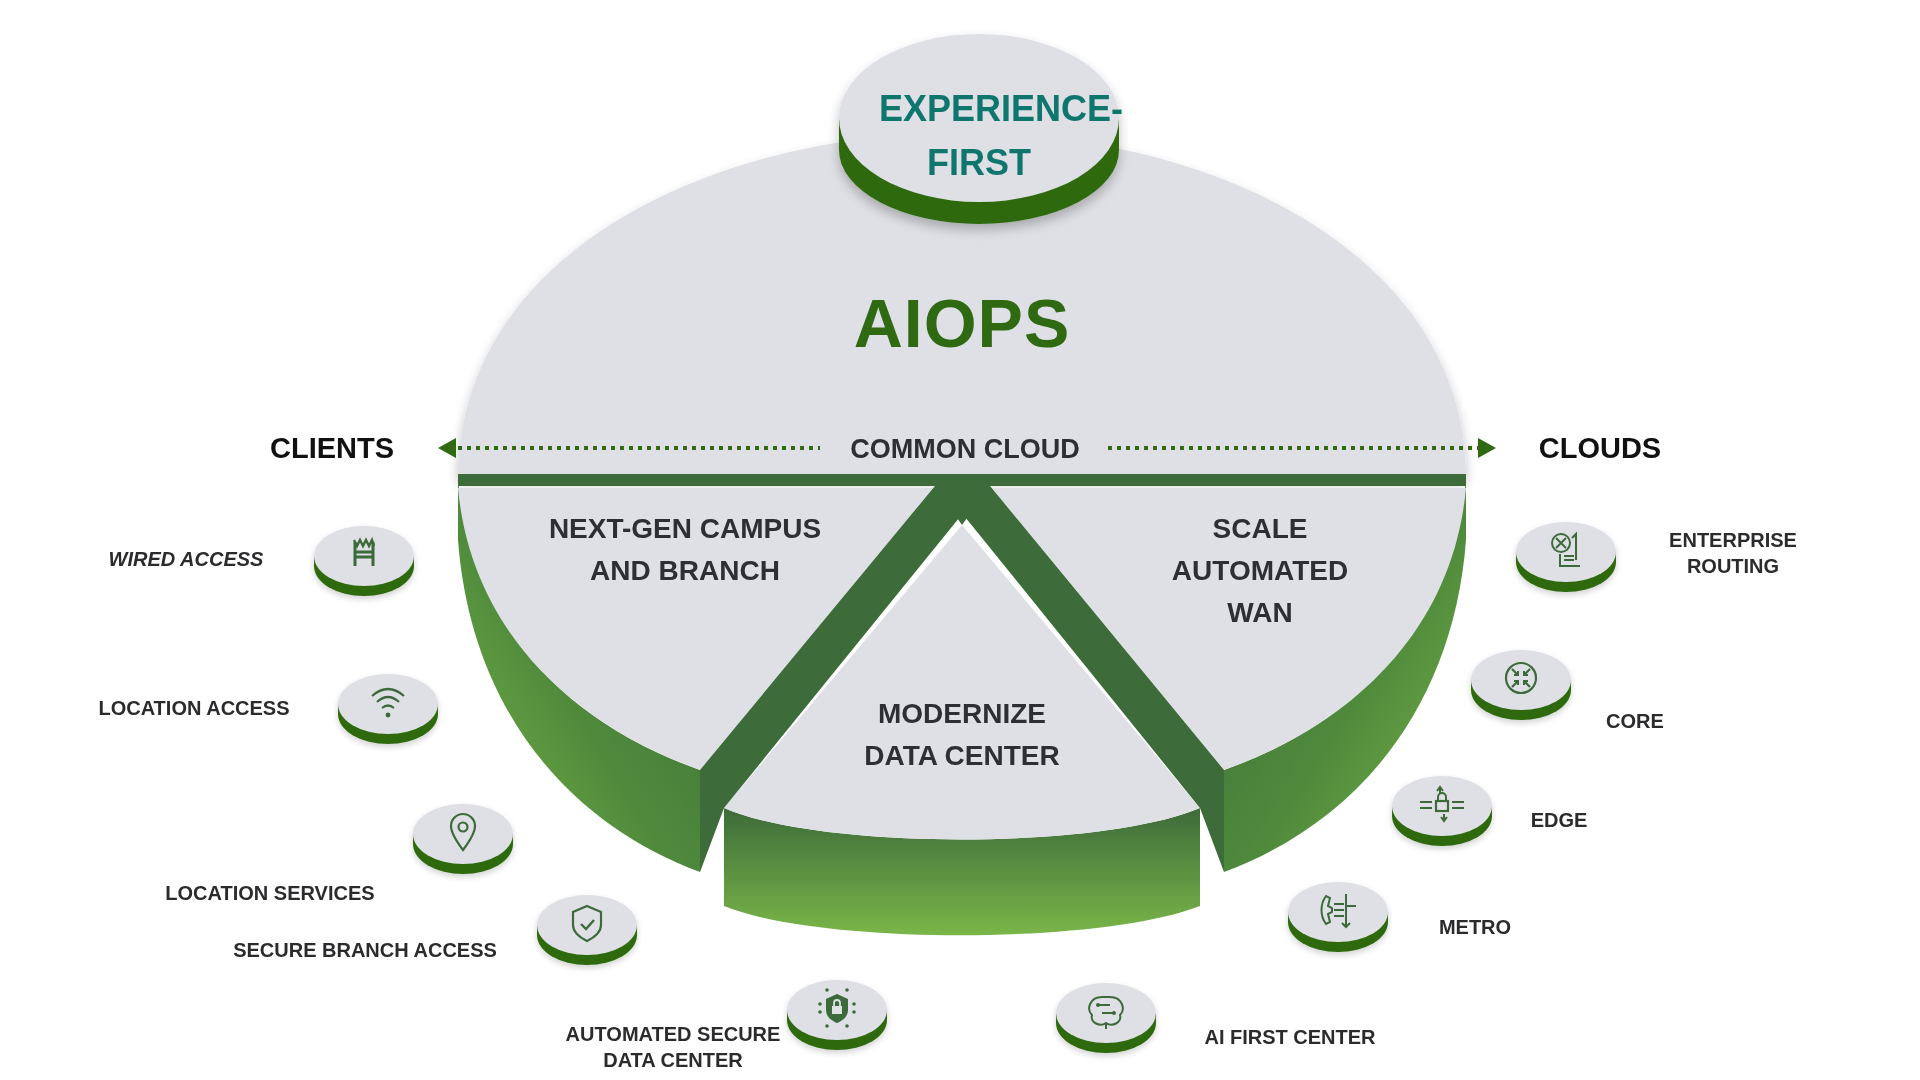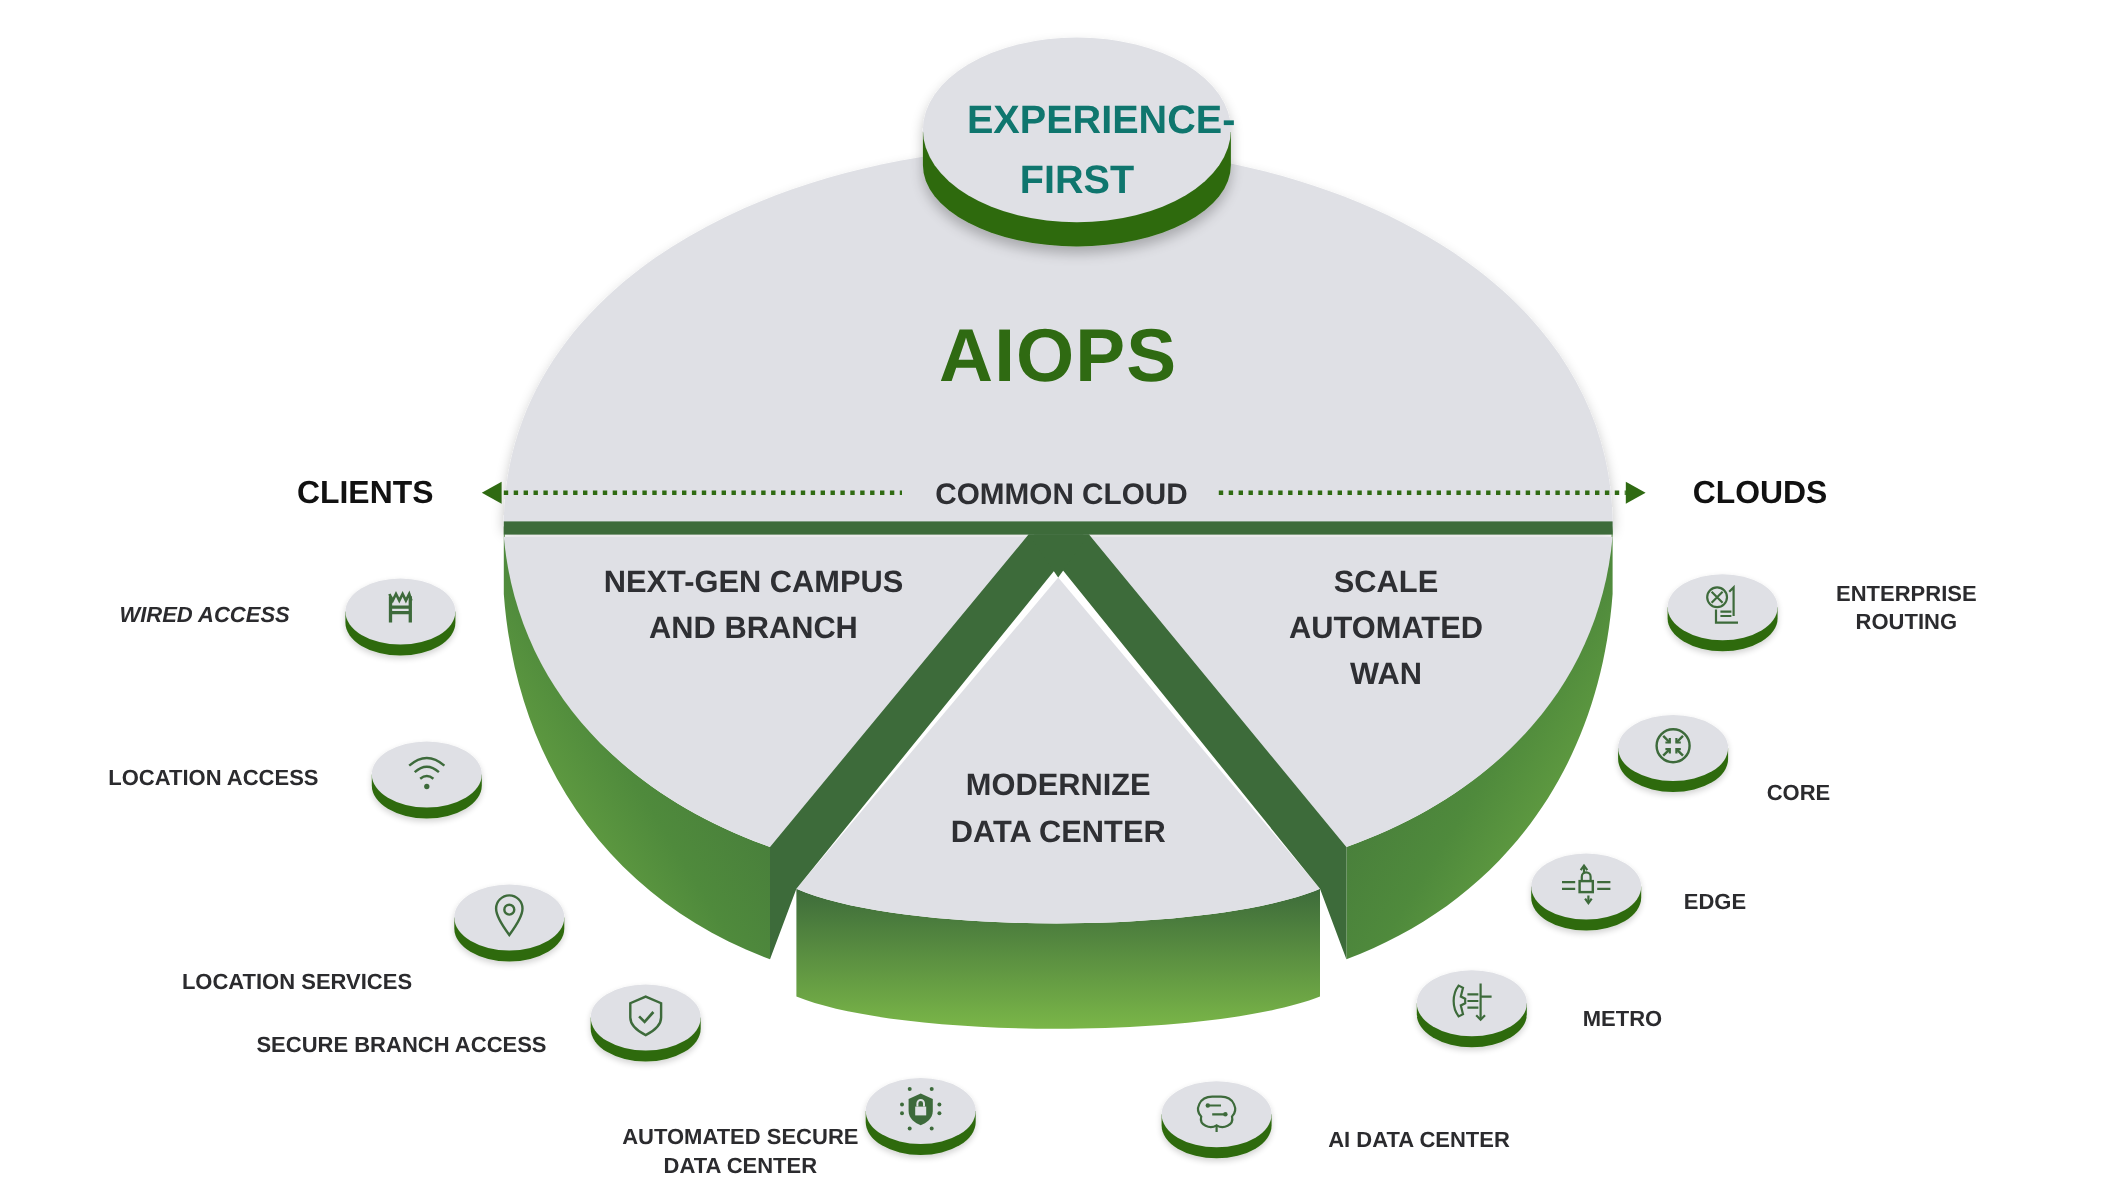--- a/index.html
+++ b/index.html
@@ -226,13 +226,13 @@
   <span class="line2">DATA CENTER</span>
 </div>
 
 <div class="lbl lbl-sm" style="left:1660px; top:528px; width:146px;">
   <span class="line2">ENTERPRISE</span>
   <span class="line2">ROUTING</span>
 </div>
 <div class="lbl lbl-sm" style="left:1600px; top:681px; width:70px;margin-top:28px;">CORE</div>
 <div class="lbl lbl-sm" style="left:1524px; top:808px; width:70px;">EDGE</div>
 <div class="lbl lbl-sm" style="left:1430px; top:915px; width:90px;">METRO</div>
-<div class="lbl lbl-sm" style="left:1195px; top:1025px; width:190px;">AI DATA CENTER</div>
+<div class="lbl lbl-sm" style="left:1195px; top:1025px; width:190px;">AI FIRST CENTER</div>
 
 </body></html>

